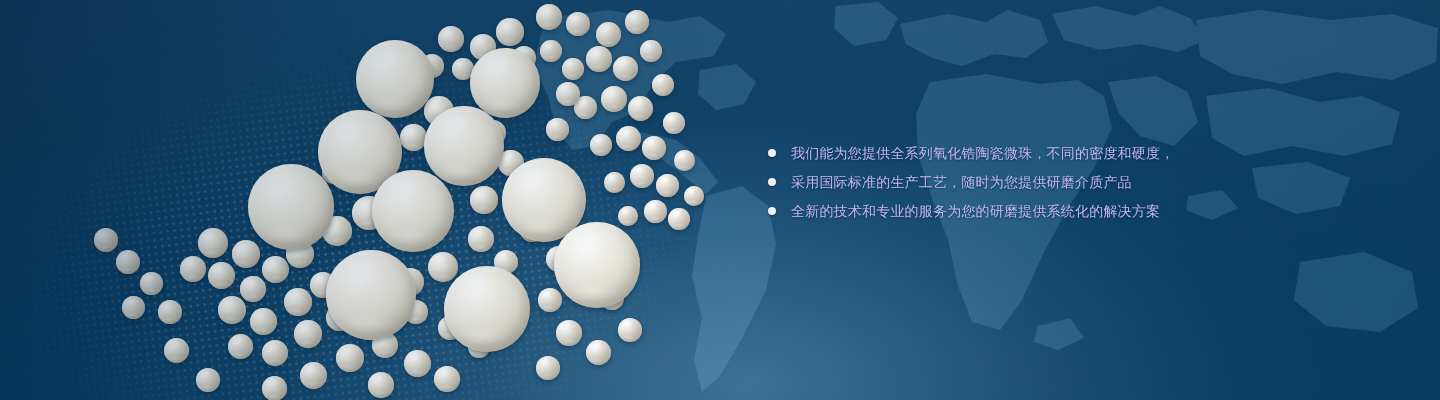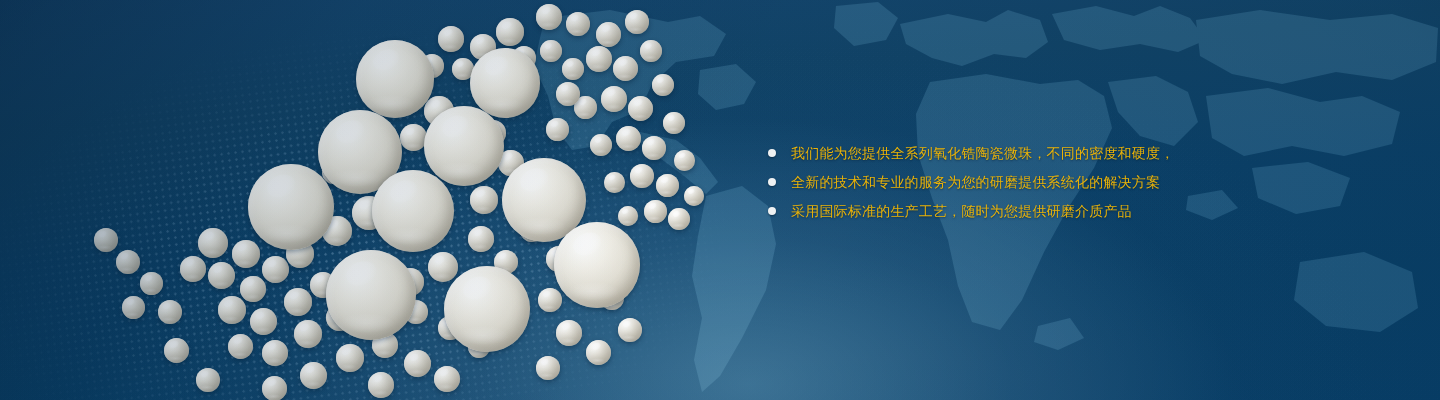--- a/index.html
+++ b/index.html
@@ -157,21 +157,21 @@
     list-style: none;
     margin: 34px 0 0 0;
     padding: 0;
   }
   .bullet {
     position: relative;
     padding-left: 29px;
     margin-bottom: 7px;
     font-size: 14px;
     line-height: 22px;
-    color: #eab308;
+    color: #c4b5fd;
     letter-spacing: 0.2px;
     text-shadow: 0 1px 2px rgba(2,24,46,0.55);
   }
   .bullet:last-child { margin-bottom: 0; }
   .bullet-dot {
     position: absolute;
     left: 6px;
     top: 7px;
     width: 8px;
     height: 8px;
@@ -341,25 +341,25 @@
     <ul class="bullets">
       <li class="bullet">
         <span class="bullet-dot"></span>
         <span class="bullet-text">
           <span>我们能为您提供全系列氧化锆陶瓷微珠，不同的密度和硬度，</span>
         </span>
       </li>
       <li class="bullet">
         <span class="bullet-dot"></span>
         <span class="bullet-text">
-          <span>全新的技术和专业的服务为您的研磨提供系统化的解决方案</span>
+          <span>采用国际标准的生产工艺，随时为您提供研磨介质产品</span>
         </span>
       </li>
       <li class="bullet">
         <span class="bullet-dot"></span>
         <span class="bullet-text">
-          <span>采用国际标准的生产工艺，随时为您提供研磨介质产品</span>
+          <span>全新的技术和专业的服务为您的研磨提供系统化的解决方案</span>
         </span>
       </li>
     </ul>
   </div>
 
 </div>
 
 </body></html>

